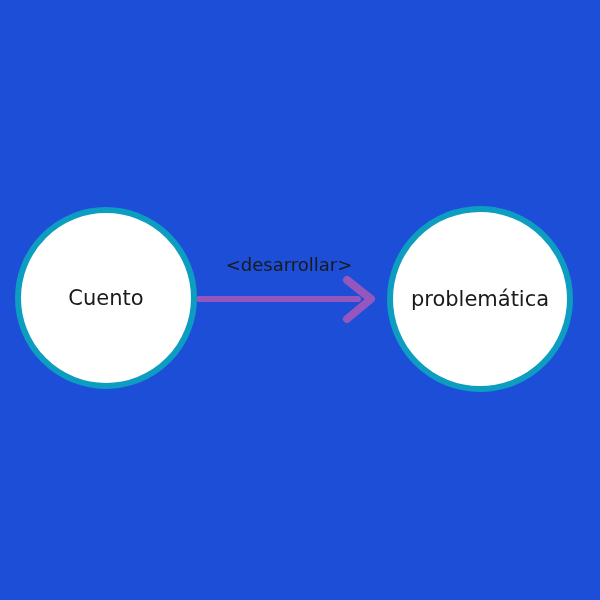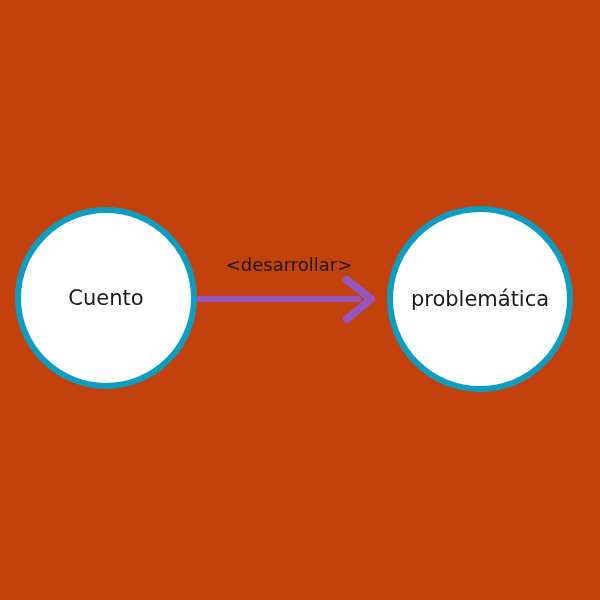--- a/index.html
+++ b/index.html
@@ -48,21 +48,21 @@
   .edge-line,
   .edge-arrowhead {
     fill: none;
     stroke-linecap: round;
     stroke-linejoin: round;
   }
 </style>
 </head>
 <body style="background: rgb(255, 255, 255);">
 
-<div id="graph-canvas" style="background: #c2410c;">
+<div id="graph-canvas" style="background: #1d4ed8;">
 
   <svg id="graph-svg" viewBox="0 0 600 600" xmlns="http://www.w3.org/2000/svg">
 
     <g>
       <path class="edge-line" d="M 199 299 L 358 299" stroke="#9557be" stroke-width="6"></path>
       <path class="edge-arrowhead" d="M 347 280 L 371 299 L 347 319" stroke="#9557be" stroke-width="8"></path>
       <text class="edge-label" x="289" y="266" font-size="18" fill="#1a1a1a">&lt;desarrollar&gt;</text>
     </g>
 
     <g>

